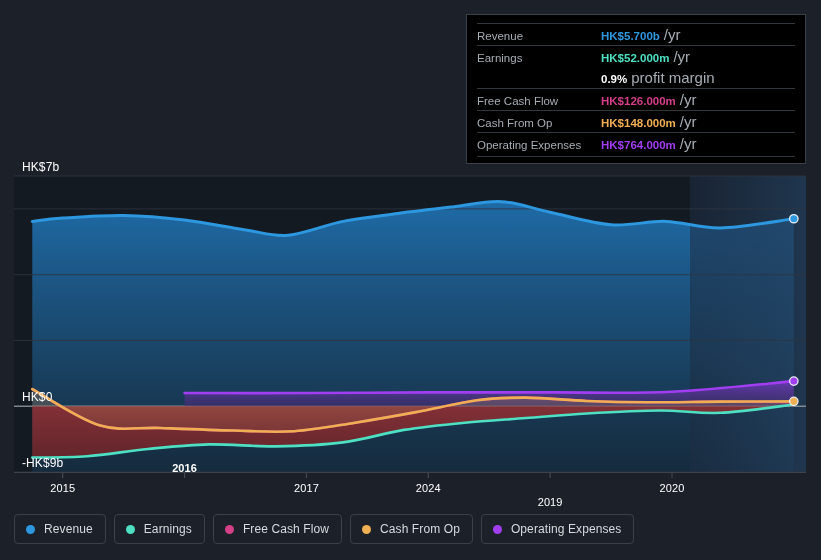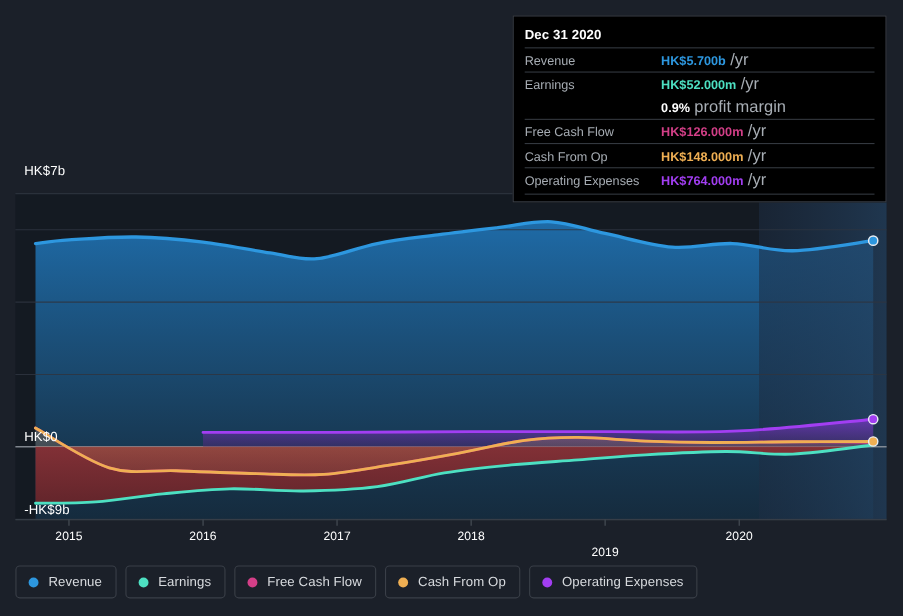--- a/index.html
+++ b/index.html
@@ -176,36 +176,35 @@
       <circle cx="793.82" cy="401.35" r="4.2" fill="#efaf53" stroke="#e9edf2" stroke-width="1.3"></circle>
       <line x1="62.7" y1="472" x2="62.7" y2="478" stroke="#4a5159" stroke-width="1"></line>
       <line x1="184.6" y1="472" x2="184.6" y2="478" stroke="#4a5159" stroke-width="1"></line>
       <line x1="306.4" y1="472" x2="306.4" y2="478" stroke="#4a5159" stroke-width="1"></line>
       <line x1="428.3" y1="472" x2="428.3" y2="478" stroke="#4a5159" stroke-width="1"></line>
       <line x1="550.1" y1="472" x2="550.1" y2="478" stroke="#4a5159" stroke-width="1"></line>
       <line x1="672.0" y1="472" x2="672.0" y2="478" stroke="#4a5159" stroke-width="1"></line>
       <line x1="14" y1="472.5" x2="806" y2="472.5" stroke="#3c434c" stroke-width="1"></line>
     </svg>
   <div id="y-labels">
-      <div class="y-label" style="left: 22px; top: 148px;">HK$7b</div>
+      <div class="y-label" style="left: 22px; top: 160px;">HK$7b</div>
       <div class="y-label" style="left: 22px; top: 390.222px;">HK$0</div>
       <div class="y-label" style="left: 22px; top: 456px;">-HK$9b</div>
     </div>
   <div id="x-labels">
       <div class="x-label" style="left: 32.7385px; top: 482px; width: 60px;">2015</div>
-      <div class="x-label" style="left: 154.585px; top: 482px; width: 60px;">2016</div>
+      <div class="x-label" style="left: 154.585px; top: 462px; width: 60px; font-weight: bold;">2016</div>
       <div class="x-label" style="left: 276.431px; top: 482px; width: 60px;">2017</div>
-      <div class="x-label" style="left: 398.277px; top: 482px; width: 60px;">2018</div>
+      <div class="x-label" style="left: 398.277px; top: 482px; width: 60px;">2024</div>
       <div class="x-label" style="left: 520.123px; top: 496px; width: 60px;">2019</div>
       <div class="x-label" style="left: 641.969px; top: 482px; width: 60px;">2020</div>
     </div>
 </div>
 
 <div id="tooltip">
-  <div class="tt-title">Dec 31 2020</div>
   <div id="tt-rows">
       <div class="tt-row">
         <span class="tt-label">Revenue</span>
         <span class="tt-val" style="color: rgb(45, 151, 223);">HK$5.700b</span>
         <span class="tt-unit">/yr</span>
       </div>
       <div class="tt-row">
         <span class="tt-label">Earnings</span>
         <span class="tt-val" style="color: rgb(77, 224, 194);">HK$52.000m</span>
         <span class="tt-unit">/yr</span>

